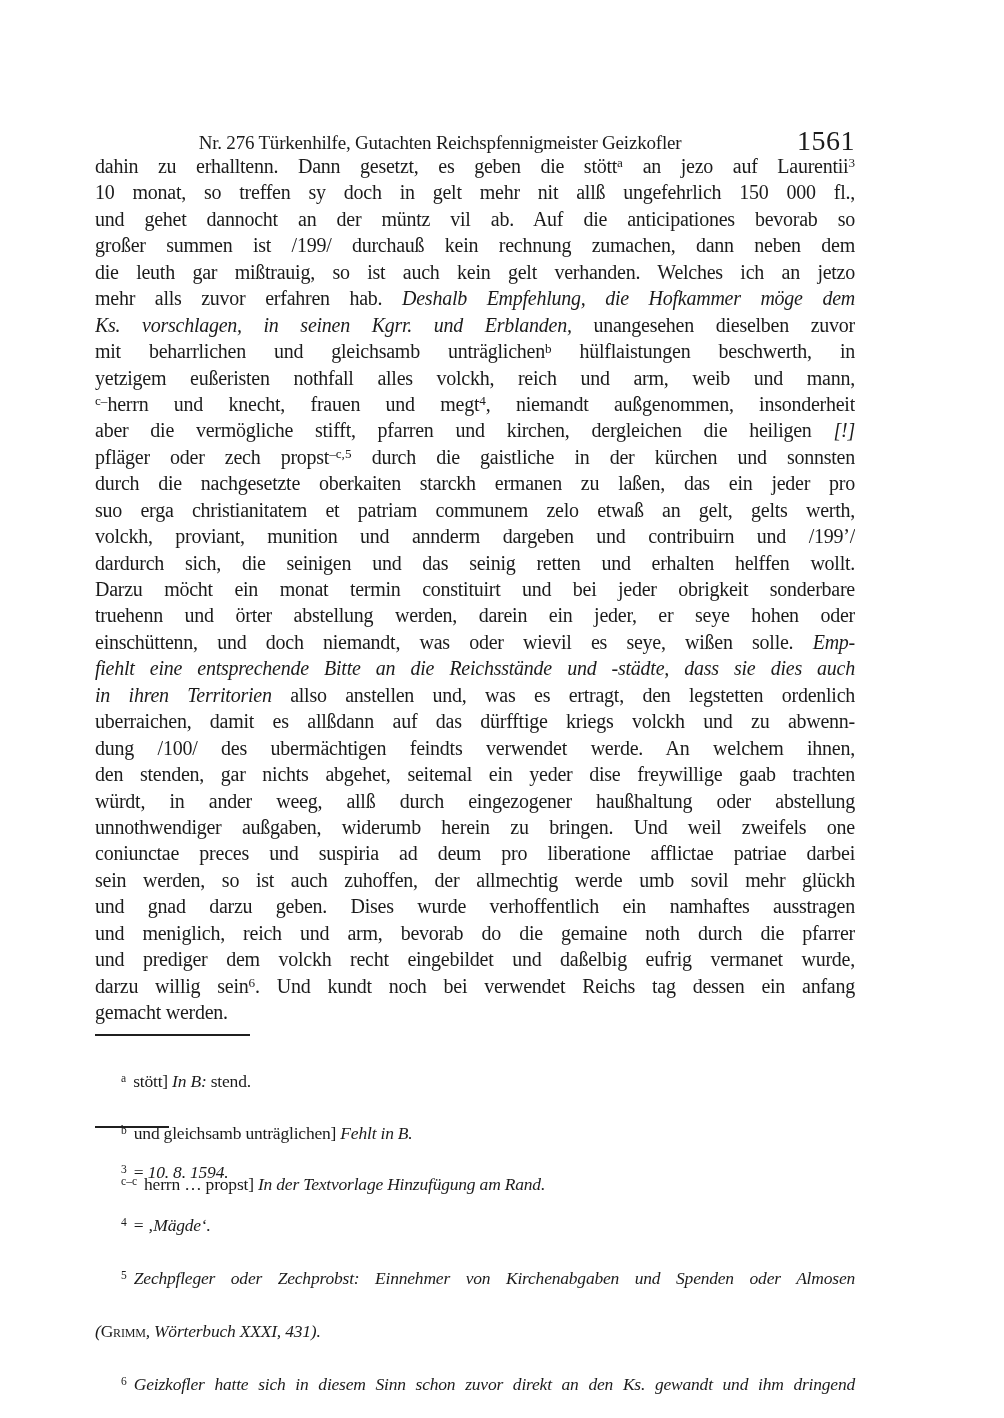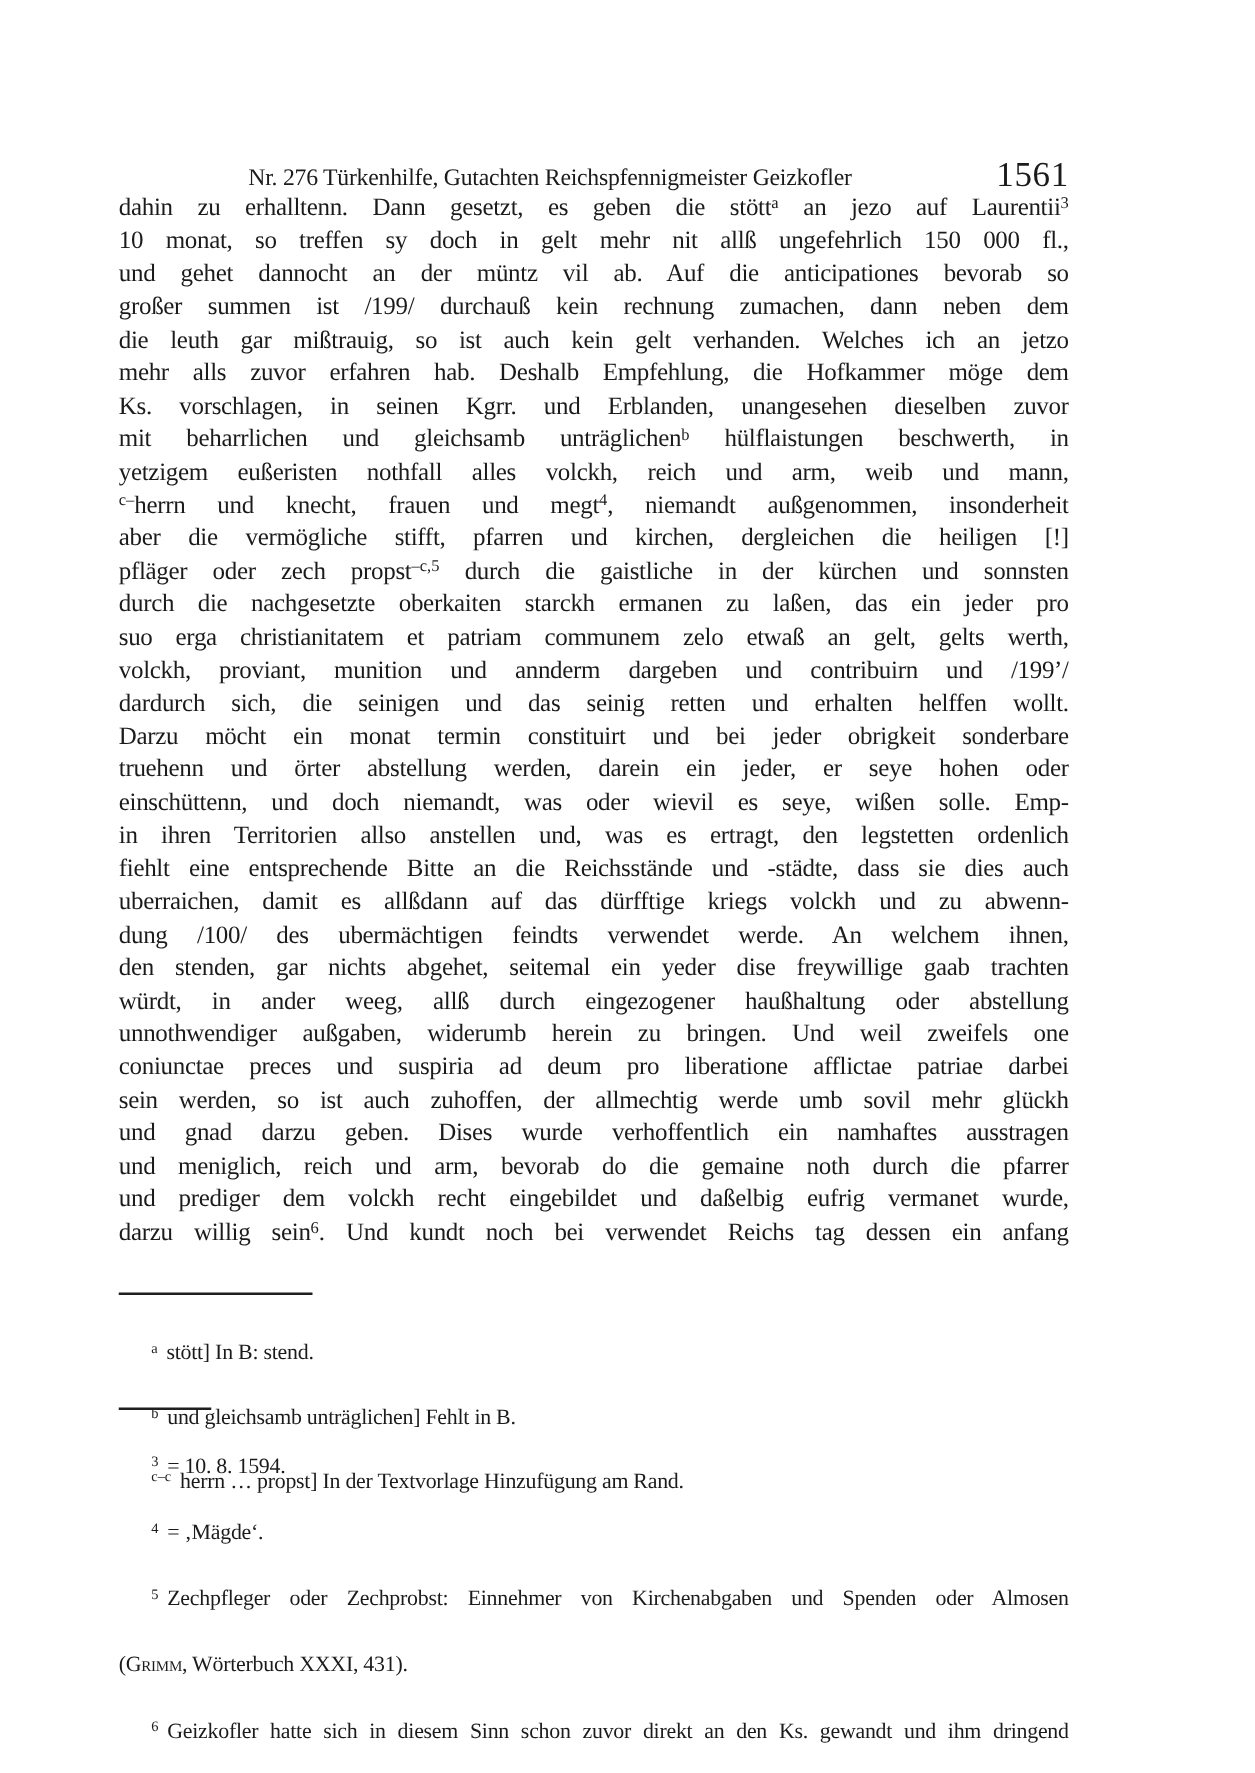--- a/index.html
+++ b/index.html
@@ -33,21 +33,21 @@
     position: absolute; left: 95px; top: 116px; width: 760px;
     font-size: 20px; line-height: 26.45px; letter-spacing: -0.25px; margin-top: 37px;
   }
   .line {
     height: 26.45px; overflow: hidden;
     text-align: justify; text-align-last: justify;
     white-space: normal;
   }
   .line.flush { text-align-last: left; }
 
-  .it { }
+  .it { font-style: italic; }
   .sc { font-variant: small-caps; }
   .sup {
     font-size: 0.66em; position: relative; top: -0.42em;
     letter-spacing: 0; line-height: 0;
   }
 
   
   .rule { position: absolute; height: 2px; background: #1f1f1f; }
   .rule-apparatus { left: 95px; top: 1034px; width: 155px; }
   .rule-footnotes { left: 95px; top: 1126px; width: 74px; }
@@ -91,33 +91,34 @@
       <div class="line"><span class="sup">c–</span><span>herrn und knecht, frauen und megt</span><span class="sup">4</span><span>, niemandt außgenommen, insonderheit</span></div>
       <div class="line"><span>aber die vermögliche stifft, pfarren und kirchen, dergleichen die heiligen </span><span class="it">[!]</span></div>
       <div class="line"><span>pfläger oder zech propst</span><span class="sup">–c,5</span><span> durch die gaistliche in der kürchen und sonnsten</span></div>
       <div class="line"><span>durch die nachgesetzte oberkaiten starckh ermanen zu laßen, das ein jeder pro</span></div>
       <div class="line"><span>suo erga christianitatem et patriam communem zelo etwaß an gelt, gelts werth,</span></div>
       <div class="line"><span>volckh, proviant, munition und annderm dargeben und contribuirn und /199’/</span></div>
       <div class="line"><span>dardurch sich, die seinigen und das seinig retten und erhalten helffen wollt.</span></div>
       <div class="line"><span>Darzu möcht ein monat termin constituirt und bei jeder obrigkeit sonderbare</span></div>
       <div class="line"><span>truehenn und örter abstellung werden, darein ein jeder, er seye hohen oder</span></div>
       <div class="line"><span>einschüttenn, und doch niemandt, was oder wievil es seye, wißen solle. </span><span class="it">Emp-</span></div>
+      <div class="line"><span class="it">fiehlt eine entsprechende Bitte an die Reichsstände und -städte, dass sie dies auch</span></div>
       <div class="line"><span class="it">in ihren Territorien</span><span> allso anstellen und, was es ertragt, den legstetten ordenlich</span></div>
-      <div class="line"><span class="it">fiehlt eine entsprechende Bitte an die Reichsstände und -städte, dass sie dies auch</span></div>
       <div class="line"><span>uberraichen, damit es allßdann auf das dürfftige kriegs volckh und zu abwenn-</span></div>
       <div class="line"><span>dung /100/ des ubermächtigen feindts verwendet werde. An welchem ihnen,</span></div>
       <div class="line"><span>den stenden, gar nichts abgehet, seitemal ein yeder dise freywillige gaab trachten</span></div>
       <div class="line"><span>würdt, in ander weeg, allß durch eingezogener haußhaltung oder abstellung</span></div>
       <div class="line"><span>unnothwendiger außgaben, widerumb herein zu bringen. Und weil zweifels one</span></div>
       <div class="line"><span>coniunctae preces und suspiria ad deum pro liberatione afflictae patriae darbei</span></div>
       <div class="line"><span>sein werden, so ist auch zuhoffen, der allmechtig werde umb sovil mehr glückh</span></div>
       <div class="line"><span>und gnad darzu geben. Dises wurde verhoffentlich ein namhaftes ausstragen</span></div>
       <div class="line"><span>und meniglich, reich und arm, bevorab do die gemaine noth durch die pfarrer</span></div>
       <div class="line"><span>und prediger dem volckh recht eingebildet und daßelbig eufrig vermanet wurde,</span></div>
       <div class="line"><span>darzu willig sein</span><span class="sup">6</span><span>. Und kundt noch bei verwendet Reichs tag dessen ein anfang</span></div>
+      <div class="line flush"><span>gemacht werden.</span></div>
     </div>
 
   <div class="rule rule-apparatus"></div>
   <div class="apparatus" id="apparatus">
       <div class="fn-line indent"><span class="sup mk">a</span><span>stött] </span><span class="it">In B:</span><span> stend.</span></div>
       <div class="fn-line indent"><span class="sup mk">b</span><span>und gleichsamb unträglichen] </span><span class="it">Fehlt in B.</span></div>
       <div class="fn-line indent"><span class="sup mk">c–c</span><span>herrn … propst] </span><span class="it">In der Textvorlage Hinzufügung am Rand.</span></div>
     </div>
 
   <div class="rule rule-footnotes"></div>

